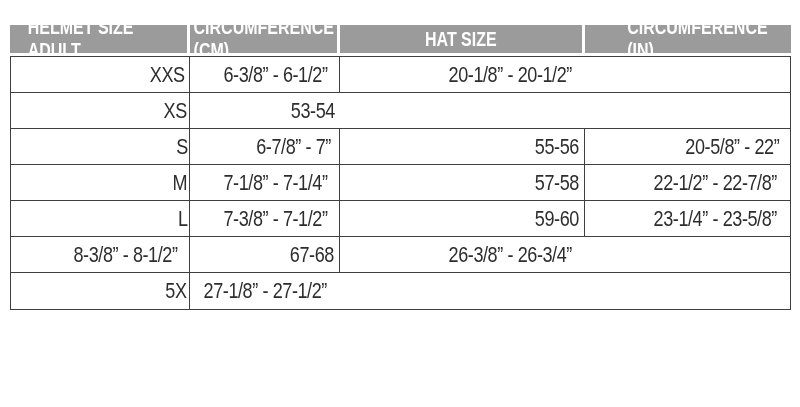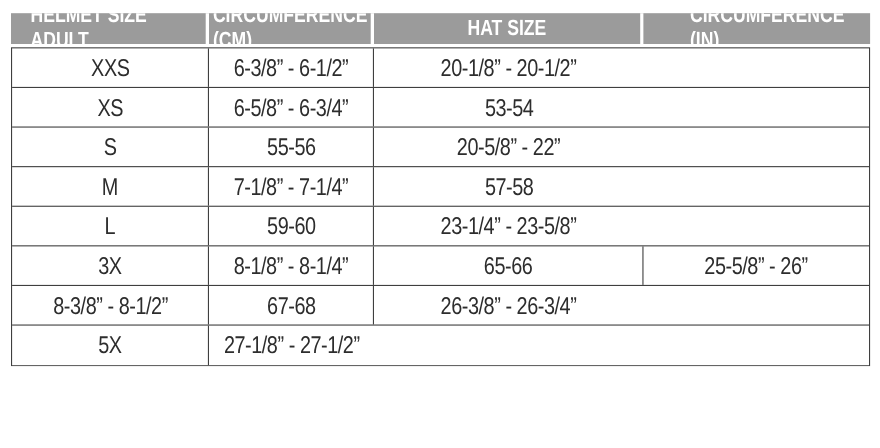--- a/index.html
+++ b/index.html
@@ -9,21 +9,21 @@
     --border: #3f3f3f;
     --background: #ffffff;
   }
   * { margin: 0; padding: 0; box-sizing: border-box; }
   html, body {
     background: var(--background);
     font-family: "Liberation Sans", sans-serif;
     width: 800px;
   }
   .wrap {
-    margin: 12px 9px 0 10px;
+    margin: 25px 9px 0 10px;
     width: 781px;
   }
   
   .thead {
     display: grid;
     grid-template-columns: 180px 150px 245px 206px;
     height: 28px;
   }
   .hcell {
     background: var(--header-bg);
@@ -49,21 +49,21 @@
   .row {
     display: grid;
     grid-template-columns: 179px 150px 245px 1fr;
     height: 36px;
     border-bottom: 1px solid var(--border);
   }
   .row:last-child { border-bottom: none; }
   .cell {
     display: flex;
     align-items: center;
-    justify-content: center;
+    justify-content: flex-end;
     border-right: 1px solid var(--border);
     color: var(--body-text);
     overflow: hidden;
   }
   .cell:last-child { border-right: none; }
   .cell .t {
     font-size: 22px;
     font-weight: 400;
     letter-spacing: -0.5px;
     transform: scaleX(0.82);
@@ -103,79 +103,71 @@
       <div class="cell">
           <span class="t">20-1/8” - 20-1/2”</span>
         </div>
     </div>
 
     <div class="row">
       <div class="cell">
           <span class="t">XS</span>
         </div>
       <div class="cell">
-          <span class="t">6-5/8” - 6-3/4”</span>
-        </div>
-      <div class="cell">
           <span class="t">53-54</span>
         </div>
     </div>
 
     <div class="row">
       <div class="cell">
           <span class="t">S</span>
+        </div>
+      <div class="cell">
+          <span class="t">6-7/8” - 7”</span>
         </div>
       <div class="cell">
           <span class="t">55-56</span>
         </div>
       <div class="cell">
           <span class="t">20-5/8” - 22”</span>
         </div>
     </div>
 
     <div class="row">
       <div class="cell">
           <span class="t">M</span>
         </div>
       <div class="cell">
           <span class="t">7-1/8” - 7-1/4”</span>
         </div>
       <div class="cell">
           <span class="t">57-58</span>
         </div>
+      <div class="cell">
+          <span class="t">22-1/2” - 22-7/8”</span>
+        </div>
     </div>
 
     <div class="row">
       <div class="cell">
           <span class="t">L</span>
+        </div>
+      <div class="cell">
+          <span class="t">7-3/8” - 7-1/2”</span>
         </div>
       <div class="cell">
           <span class="t">59-60</span>
         </div>
       <div class="cell">
           <span class="t">23-1/4” - 23-5/8”</span>
         </div>
     </div>
 
 
 
-    <div class="row">
-      <div class="cell">
-          <span class="t">3X</span>
-        </div>
-      <div class="cell">
-          <span class="t">8-1/8” - 8-1/4”</span>
-        </div>
-      <div class="cell">
-          <span class="t">65-66</span>
-        </div>
-      <div class="cell">
-          <span class="t">25-5/8” - 26”</span>
-        </div>
-    </div>
 
     <div class="row">
       <div class="cell">
           <span class="t">8-3/8” - 8-1/2”</span>
         </div>
       <div class="cell">
           <span class="t">67-68</span>
         </div>
       <div class="cell">
           <span class="t">26-3/8” - 26-3/4”</span>

